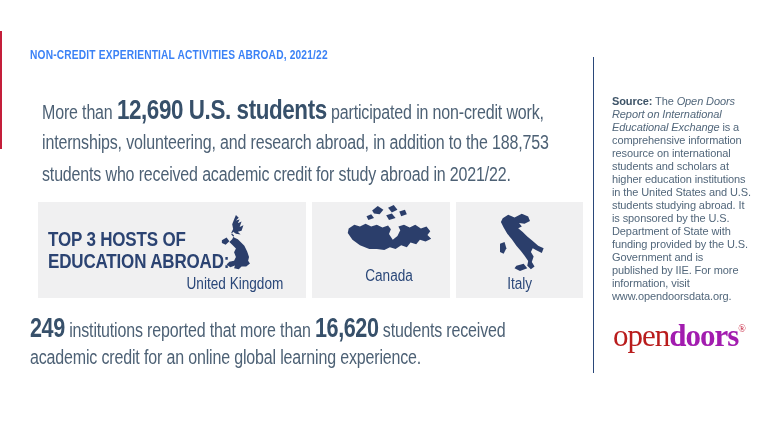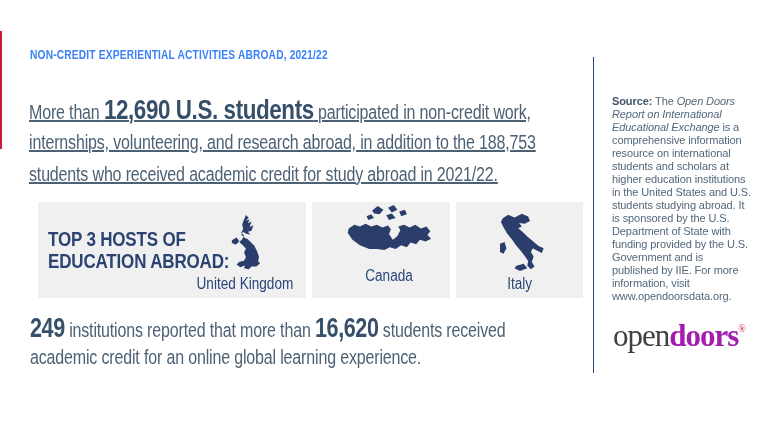--- a/index.html
+++ b/index.html
@@ -19,37 +19,37 @@
   
   .cx80  { display:block; transform:scaleX(0.80); transform-origin:0 50%; white-space:nowrap; }
   .cx85  { display:block; transform:scaleX(0.85); transform-origin:0 50%; white-space:nowrap; }
   .cx85c { display:inline-block; transform:scaleX(0.85); transform-origin:50% 50%; white-space:nowrap; }
 
   .heading {
     position:absolute; left:30px; top:48px; font-size:12px; font-weight:bold;
     color:#3b82f6; letter-spacing:0.2px;
   }
   .intro {
-    position:absolute; left:29px; top:94px; color:#4D6175; font-size:20px; letter-spacing:-0.2px;text-decoration:underline;
+    position:absolute; left:42px; top:94px; color:#4D6175; font-size:20px; letter-spacing:-0.2px;
   }
   .intro .line { height:32px; line-height:32px; }
   .big-inline { font-size:28px; font-weight:bold; color:#37506A; letter-spacing:-0.5px; }
 
   .hosts { position:absolute; left:38px; top:202px; height:96px; display:flex; }
   .panel { background:#F0F0F1; height:96px; position:relative; }
   .panel-label { width:268px; margin-right:6px; display:flex; align-items:center; }
   .panel-canada { width:138px; margin-right:6px; }
   .panel-italy { width:127px; }
   .hosts-label { padding-left:10px; color:#2B4372; font-size:20px; font-weight:bold; }
   .hosts-label .hl-line { height:22px; line-height:22px; letter-spacing:-0.2px; }
   .country {
     position:absolute; bottom:5px; display:flex; flex-direction:column;
     align-items:center; justify-content:flex-end;
   }
-  .country-uk { right:6px; width:110px;align-items:center; }
+  .country-uk { right:16px; width:110px;align-items:center; }
   .country-center { left:0; width:100%; }
   .country svg { display:block; margin-bottom:3px; }
   .map-fill { fill:#2B3E6B; }
   .caption { color:#2A4779; font-size:16px; text-align:center; }
 
   .online {
     position:absolute; left:30px; top:314px; color:#4D6175; font-size:20px; letter-spacing:-0.2px;
   }
   .online .line { height:29px; line-height:29px; }
   .big-num { font-size:27px; font-weight:bold; color:#37506A; letter-spacing:-0.5px; }
@@ -60,21 +60,21 @@
     position:absolute; left:612px; top:84px; width:140px;
     color:#52677B; font-size:11px; line-height:13px; letter-spacing:-0.1px;
   }
   .source .src-label { font-weight:bold; color:#3E5468; }
   .source .src-italic { font-style:italic; }
 
   .logo {
     position:absolute; left:613px; top:311px; font-family:"Liberation Serif", serif;
     font-size:31px; line-height:36px; letter-spacing:-1px; white-space:nowrap;
   }
-  .logo-open { color:#404040; }
+  .logo-open { color:#b91c1c; }
   .logo-doors { color:#a21caf; font-weight:bold; }
   .logo-mark { color:#C41E3A; font-size:10px; vertical-align:14px; letter-spacing:0; }
 </style>
 </head>
 <body>
 
 <div class="canvas">
 
   <div class="left-accent"></div>
 

